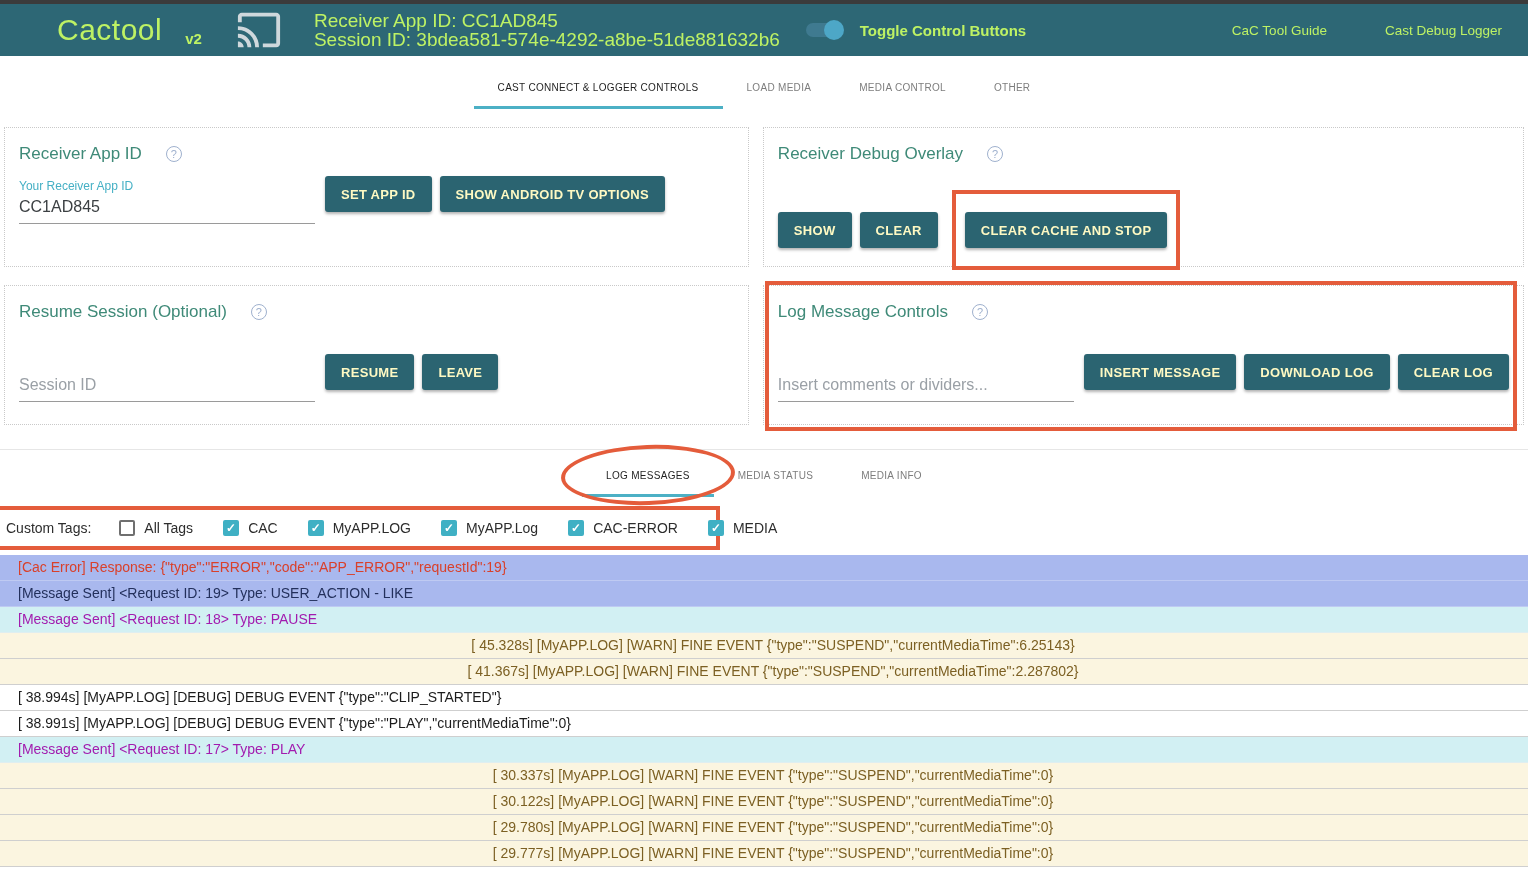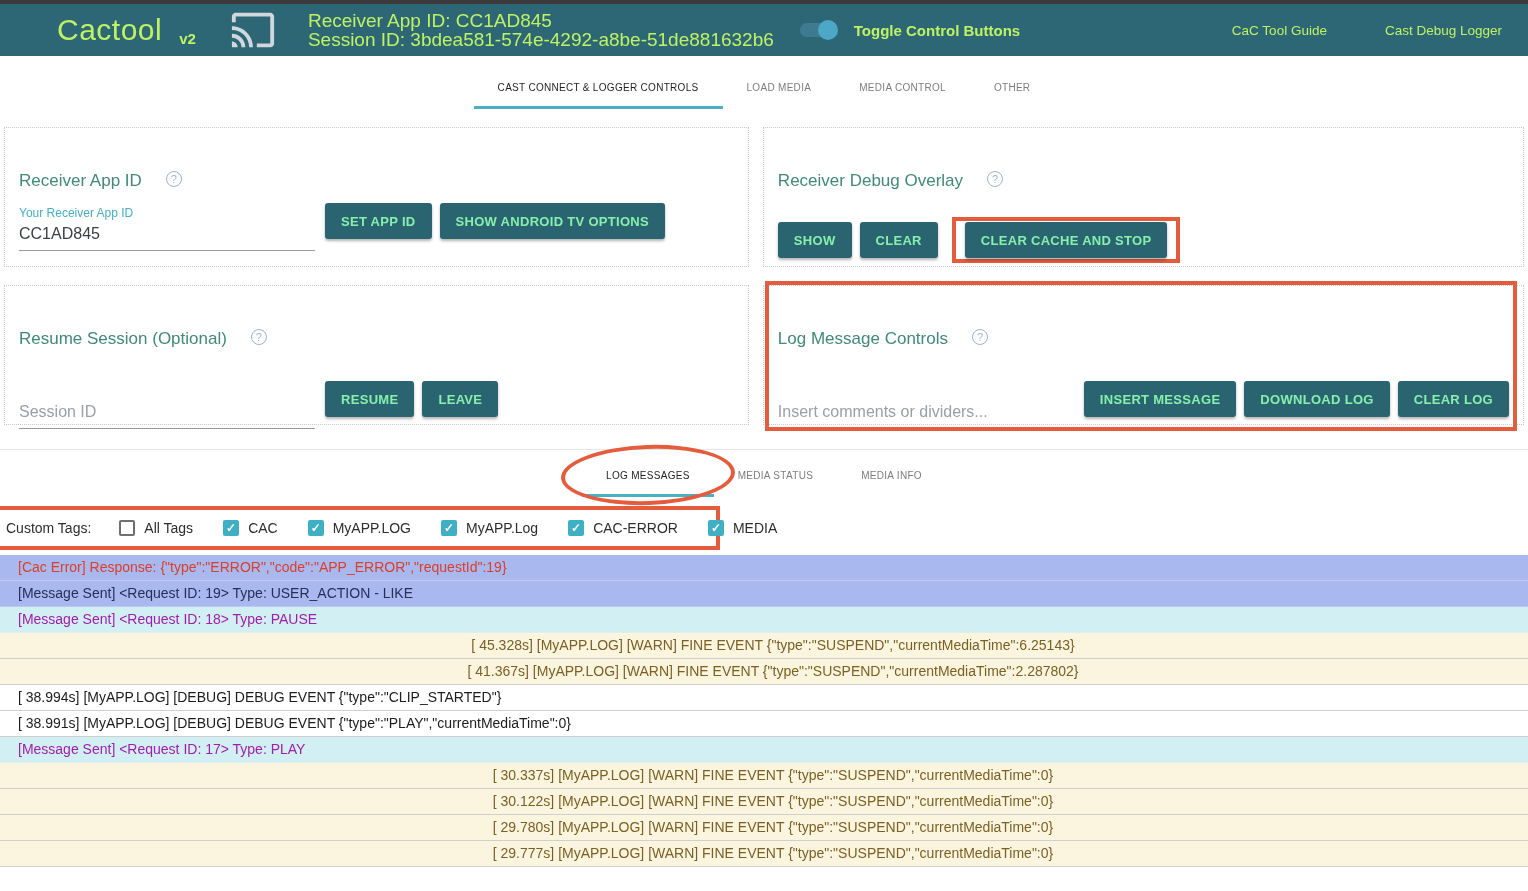--- a/index.html
+++ b/index.html
@@ -4,21 +4,21 @@
 <style>
   * { box-sizing: border-box; margin: 0; padding: 0; }
   html, body { width: 1528px; height: 891px; overflow: hidden; background: #fff;
     font-family: "Liberation Sans", sans-serif; }
 
   
   .top-strip { height: 4px; background: #3b3b3b; }
   .header { display: flex; align-items: center; height: 52px; background: #2d6775;
     padding: 0 26px 0 57px; color: #bef264; }
   .logo { font-size: 30px; font-weight: 400; letter-spacing: 0.5px; }
-  .logo-version { font-size: 15px; font-weight: 700; margin-left: 17px; align-self: flex-end;
+  .logo-version { font-size: 15px; font-weight: 700; margin-left: 23px; align-self: flex-end;
     margin-bottom: 9px; }
   .cast-icon { margin-left: 34px; display: flex; align-items: center; }
   .header-info { margin-left: 32px; font-size: 19px; line-height: 19px; }
   .toggle { margin-left: 26px; position: relative; width: 36px; height: 20px; cursor: pointer; }
   .toggle-track { position: absolute; top: 3px; left: 0; width: 34px; height: 14px;
     border-radius: 7px; background: #3f7a90; }
   .toggle-knob { position: absolute; top: 0; right: -2px; width: 20px; height: 20px;
     border-radius: 50%; background: #4da7c7; }
   .toggle-label { margin-left: 18px; font-size: 15px; font-weight: 700; }
   .header-spacer { flex: 1; }
@@ -28,39 +28,39 @@
   .tabs { display: flex; justify-content: center; margin-top: 14px; }
   .tab { padding: 12px 24px 13px; font-size: 10px; letter-spacing: 0.3px; color: #7d7d7d;
     cursor: pointer; border-bottom: 3px solid transparent; position: relative; white-space: nowrap; }
   .tab--active { color: #1f1f1f; border-bottom-color: #4cb0c5; }
 
   
   .panels { display: grid; grid-template-columns: 1fr 1fr; column-gap: 14px; row-gap: 18px;
     margin: 18px 4px 0; }
   .panel { border: 1px dotted #c9c9c9; height: 140px; padding: 16px 14px 0 14px;
     background: #fff; position: relative; }
-  .panel-title-row { display: flex; gap: 24px; margin-top: 27px; }
+  .panel-title-row { display: flex; align-items: center; gap: 24px; }
   .panel-title { font-size: 17px; color: #3f8a78; }
   .help-icon { width: 16px; height: 16px; border: 1.5px solid #9fb1ce; border-radius: 50%;
     color: #9fb1ce; font-size: 11px; display: inline-flex; align-items: center;
     justify-content: center; cursor: pointer; }
   .help-icon::after { content: "?"; }
   .panel-body { display: flex; align-items: flex-end; margin-top: 12px; }
   .input-group { width: 296px; }
   .input-label { font-size: 12px; color: #45b0c5; }
   .text-input { width: 100%; border: none; outline: none; border-bottom: 1px solid #9a9a9a;
     font-size: 16px; color: #3c4043; padding: 5px 0 7px; background: transparent;
     font-family: "Liberation Sans", sans-serif; }
   .text-input::placeholder { color: #9aa0a6; }
   .btn-row { display: flex; align-items: center; gap: 8px; margin-left: 10px; margin-bottom: 12px; }
-  .btn { background: #2b6471; color: #86efac; border: none; border-radius: 3px; height: 36px;
+  .btn { background: #2b6471; color: #fef9c3; border: none; border-radius: 3px; height: 36px;
     padding: 0 16px; font-size: 13px; font-weight: 700; letter-spacing: 0.3px;
     box-shadow: 0 2px 3px rgba(0,0,0,0.3); cursor: pointer; white-space: nowrap;
     font-family: "Liberation Sans", sans-serif; }
-  .annotation-wrap { display: flex; align-items: center; justify-content: center; height: 46px;
+  .annotation-wrap { display: flex; align-items: center; justify-content: center; height: 80px;
     padding: 0 9px; border: 4px solid #e45c3b; margin-left: 6px; }
   .panel--highlight::after { content: ""; position: absolute; inset: -5px 6px -7px 1px;
     border: 4px solid #e45c3b; pointer-events: none; }
 
   
   .section-tabs { margin-top: 24px; border-top: 1px solid #e6e6e6; padding-top: 8px;
     display: flex; justify-content: center; position: relative; }
   .tab--circled::after { content: ""; position: absolute; left: 50%; top: 46%;
     width: 166px; height: 52px; transform: translate(-50%,-50%) rotate(-2deg);
     border: 4px solid #e45c3b; border-radius: 50%; pointer-events: none; }

